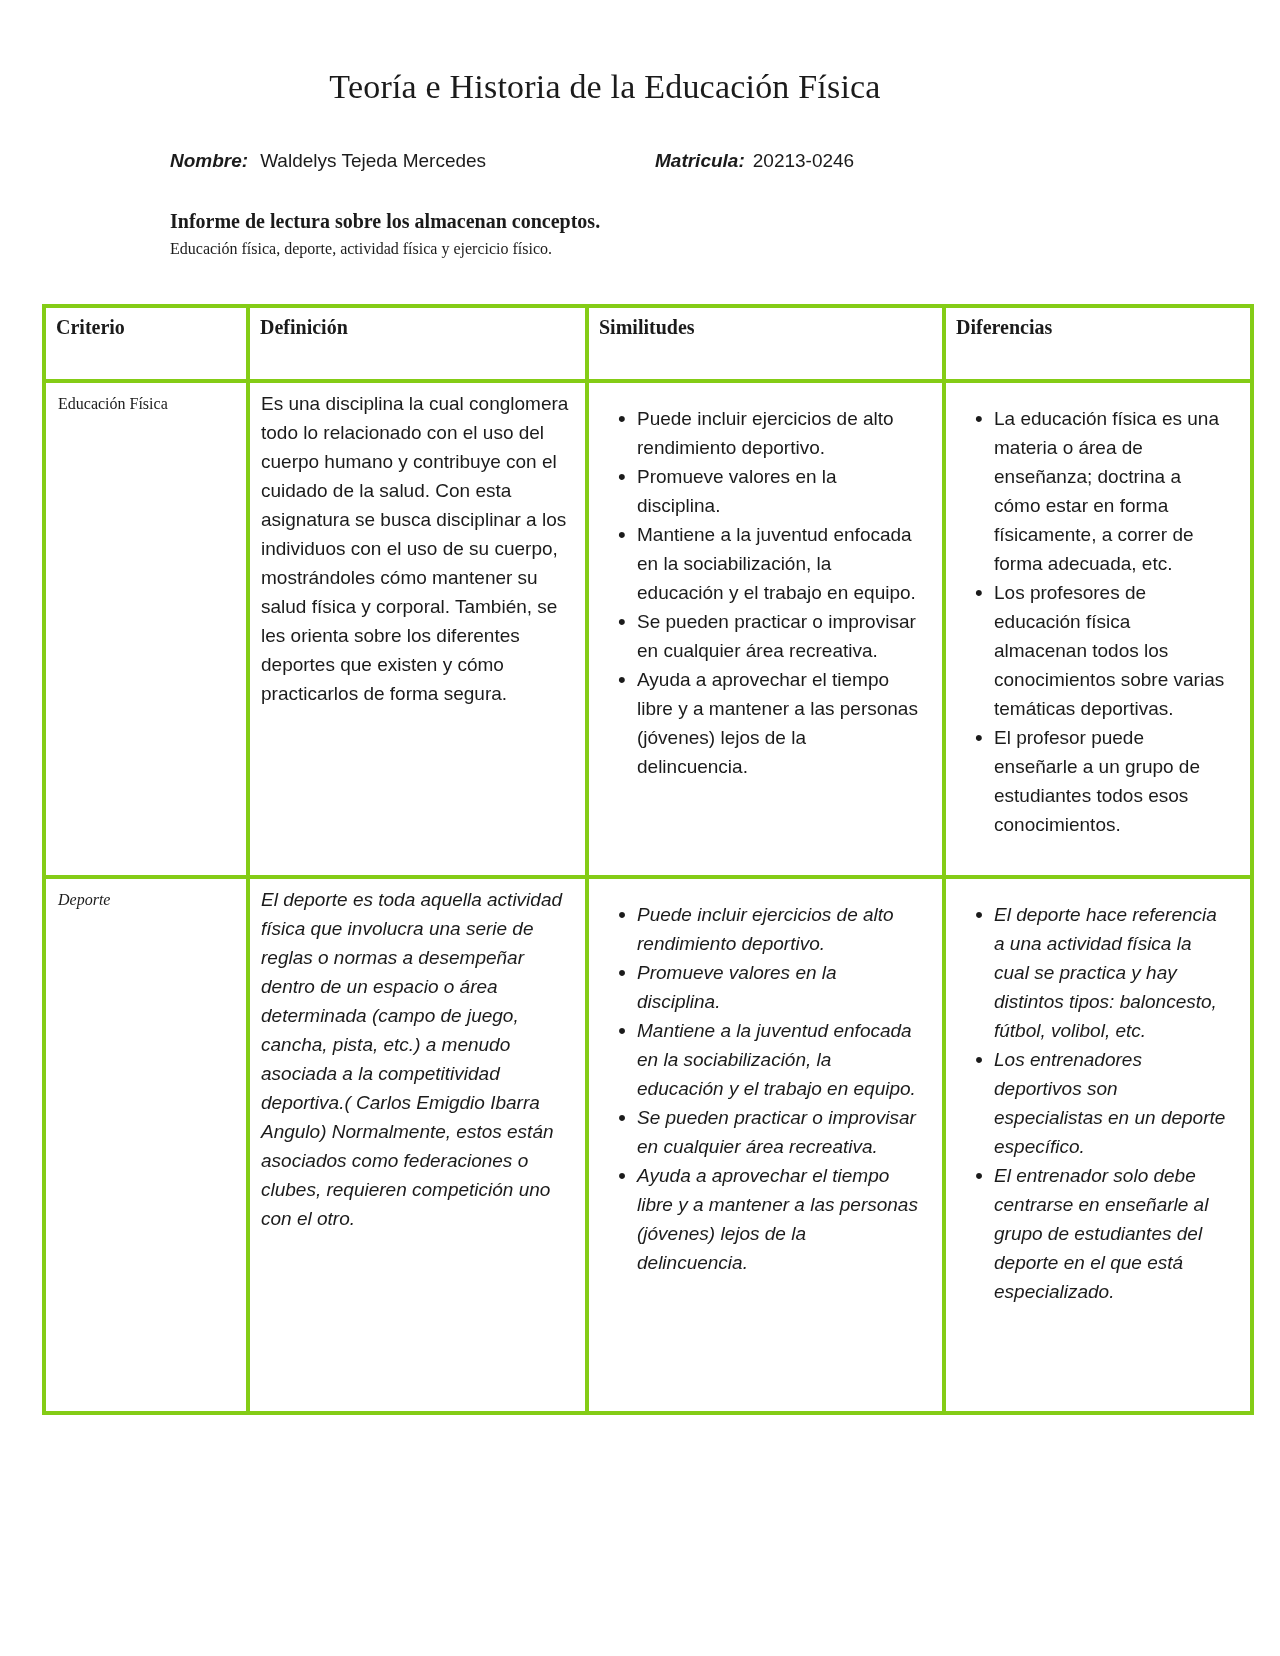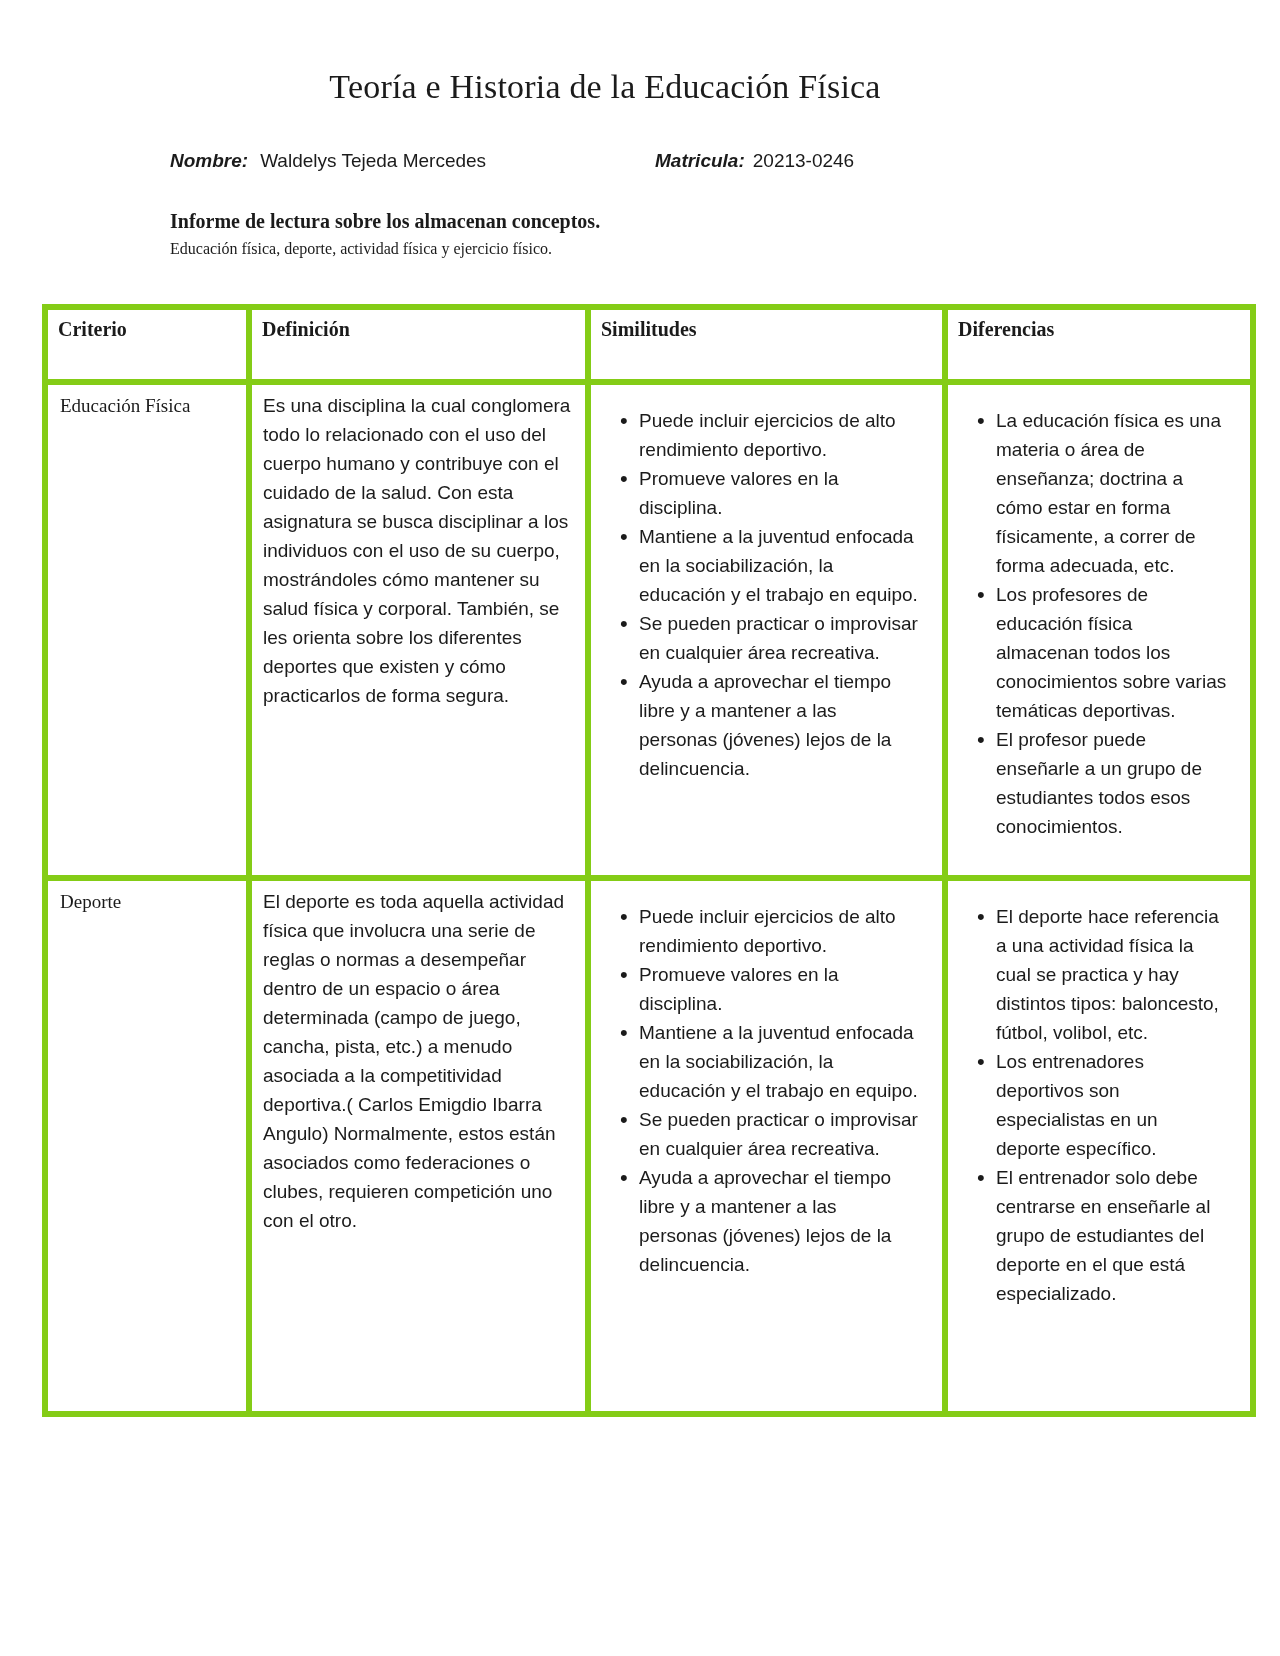--- a/index.html
+++ b/index.html
@@ -57,50 +57,50 @@
     font-weight: 400;
   }
   table.concepts {
     border-collapse: collapse;
     table-layout: fixed;
     margin: 42px 0 0 42px;
     width: 1208px;
   }
   table.concepts th,
   table.concepts td {
-    border: 6px solid #84cc16;
+    border: 4px solid #84cc16;
     vertical-align: top;
     box-sizing: border-box;
     text-align: left;
   }
   table.concepts th {
     font-family: "Liberation Serif", serif;
     font-size: 20px;
     font-weight: 700;
     padding: 8px 10px;
     height: 75px;
   }
   col.c-criterio   { width: 204px; }
   col.c-definicion { width: 339px; }
   col.c-similitudes{ width: 357px; }
   col.c-diferencias{ width: 308px; }
   td.crit-cell {
     font-family: "Liberation Serif", serif;
-    font-size: 19px;
+    font-size: 16px;
     line-height: 26px;
     padding: 8px 8px 0 12px;
   }
   td.def-cell, td.bullet-cell {
     font-family: "Liberation Sans", sans-serif;
     font-size: 19px;
     line-height: 29px;
     padding: 6px 8px 8px 11px;
   }
   tr.row-1 { height: 496px; }
-  tr.row-2 { height: 536px; }
+  tr.row-2 { height: 536px; font-style: italic; }
   ul.bullets {
     list-style: none;
     margin: 15px;
     padding: 0 0 0 3px;
   }
   ul.bullets li {
     position: relative;
     padding-left: 19px;
   }
   ul.bullets li::before {

